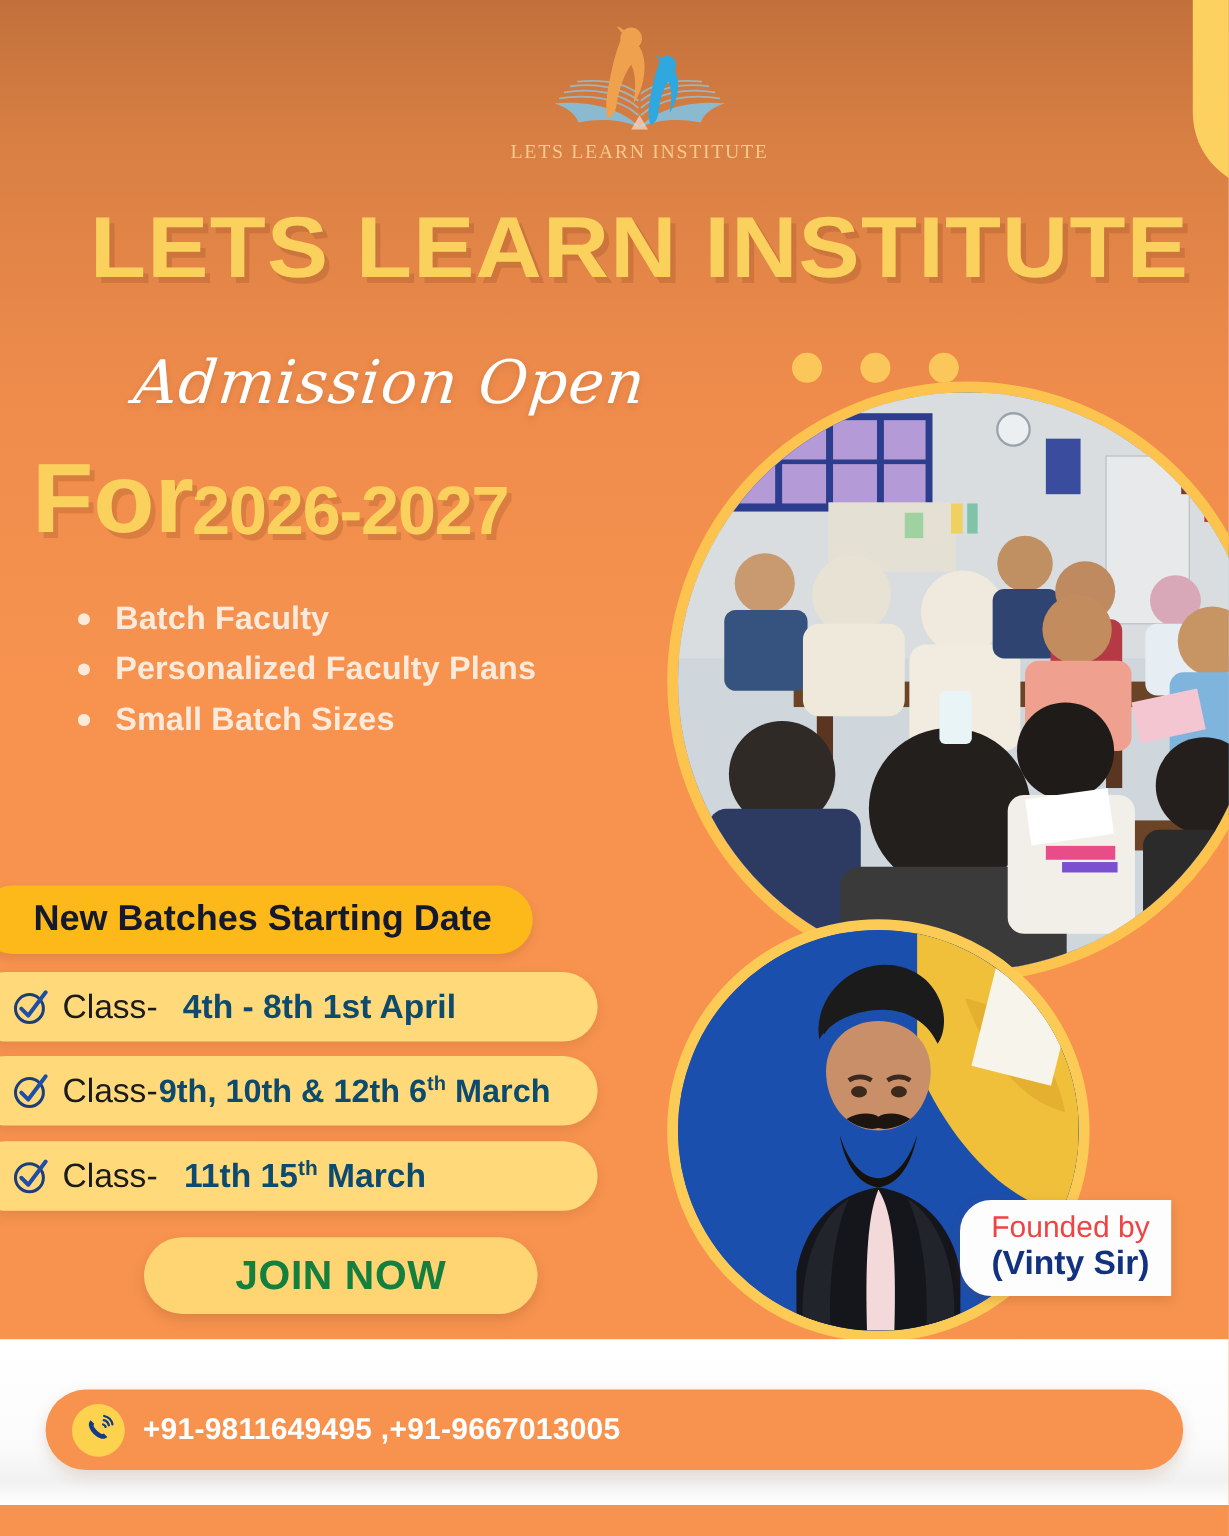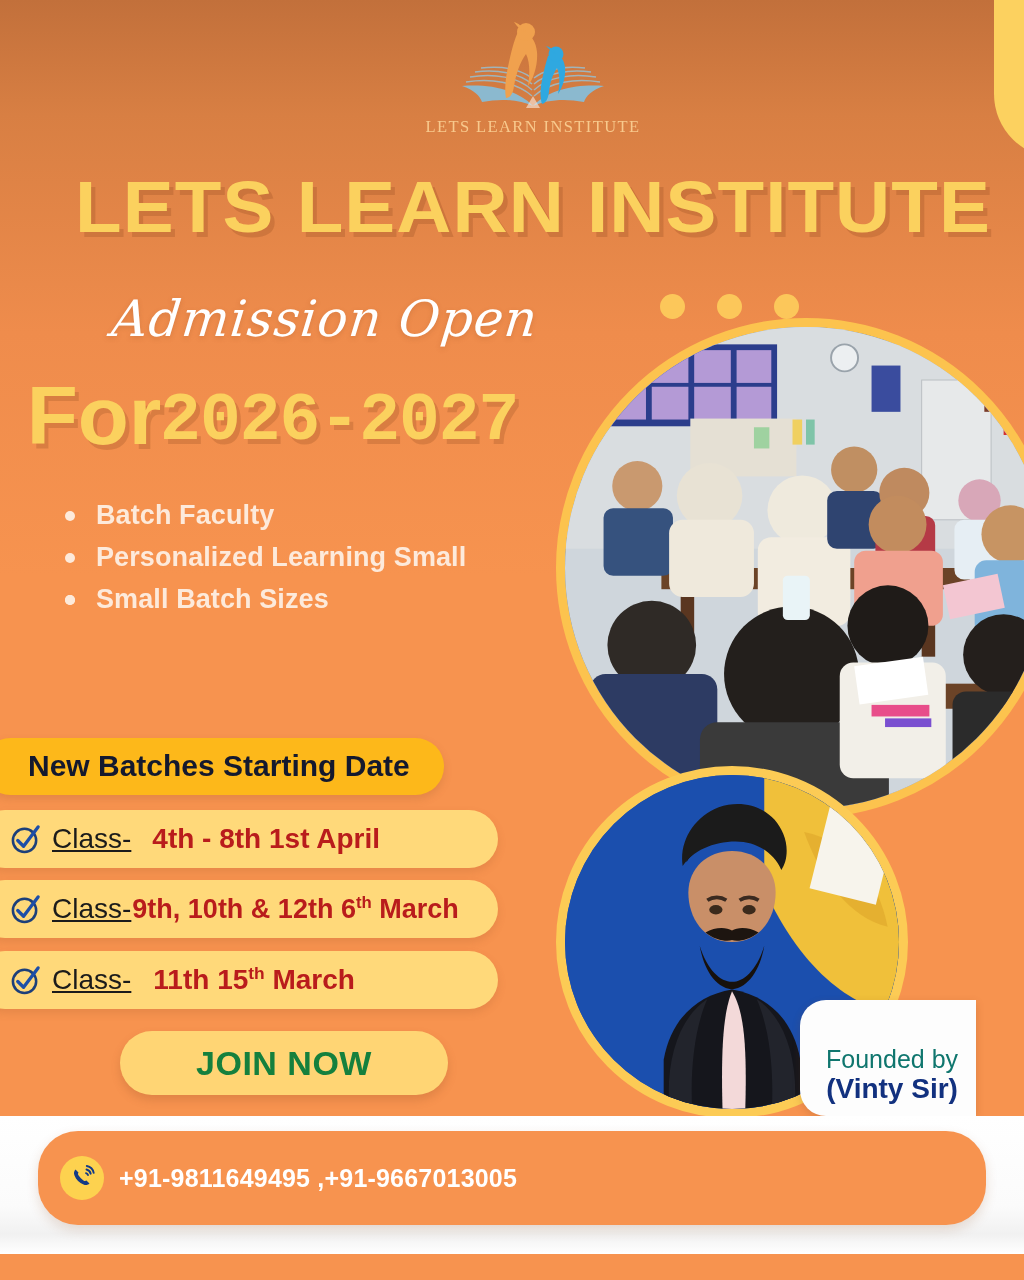--- a/index.html
+++ b/index.html
@@ -63,22 +63,22 @@
     position:absolute;top:378px;left:28px;z-index:6;
     display:flex;align-items:flex-end;
   }
   .for-word{
     font-family:"Liberation Sans Narrow","Liberation Sans",sans-serif;
     font-weight:bold;font-size:82px;line-height:.92;
     color:#fbd15e;transform:scaleX(1.02);
     text-shadow:4px 5px 0 rgba(160,85,40,.3);
   }
   .years{
-    font-family:Liberation Mono, monospace;
-    font-weight:bold;font-size:68px;line-height:.95;
+    font-family:Liberation Sans, sans-serif;
+    font-weight:bold;font-size:57px;line-height:.95;
     color:#fbd15e;letter-spacing:-1px;
     text-shadow:4px 5px 0 rgba(160,85,40,.3);
   }
 
   
   .features{
     position:absolute;top:500px;left:62px;z-index:6;
     list-style:none;margin:0;padding:0;
   }
   .features li{
@@ -114,22 +114,22 @@
     display:flex;align-items:center;
     padding-left:34px;
     box-sizing:border-box;
     box-shadow:0 4px 9px rgba(140,75,35,.16);
   }
   .batch-row.r1{top:810px;}
   .batch-row.r2{top:880px;}
   .batch-row.r3{top:951px;}
 
   .check-ico{width:31px;height:31px;flex:0 0 auto;margin-right:11px;}
-  .cls-label{font-size:28px;color:#1b1b1b;font-weight:400;white-space:nowrap;text-decoration:underline;}
-  .cls-value{font-size:28px;color:#b91c1c;font-weight:bold;white-space:nowrap;}
+  .cls-label{font-size:28px;color:#1b1b1b;font-weight:400;white-space:nowrap;}
+  .cls-value{font-size:28px;color:#0c4a6e;font-weight:bold;white-space:nowrap;}
   .r1 .cls-value{margin-left:21px;}
   .r2 .cls-value{margin-left:1px;font-size:27px;}
   .r3 .cls-value{margin-left:22px;}
   .cls-value sup{font-size:.62em;vertical-align:super;}
 
   .join-btn{
     position:absolute;top:1031px;left:120px;z-index:7;
     background:#ffd574;
     border:none;
     width:328px;height:64px;
@@ -167,34 +167,34 @@
   .ph{width:100%;height:100%;display:block;}
 
   .founder-card{
     position:absolute;top:1000px;left:800px;z-index:8;
     background:#fdfdfd;
     border-radius:26px 0 0 26px;
     padding:9px 18px 12px 26px;
     text-align:center;
     box-shadow:0 3px 9px rgba(120,65,30,.2);
   }
-  .fc-line1{font-size:25px;color:#0f766e;font-weight:400;line-height:1.12;margin-top:36px;}
+  .fc-line1{font-size:25px;color:#ef4444;font-weight:400;line-height:1.12;}
   .fc-line2{font-size:28px;color:#12317f;font-weight:bold;line-height:1.12;}
   .fc-line3{font-size:28px;color:#12317f;font-weight:bold;line-height:1.12;}
 
   
   .footer-white{
     position:absolute;left:0;bottom:0;
     width:1024px;height:164px;
     background:linear-gradient(180deg,#ffffff 0%,#fbfbfb 55%,#f1f1f1 72%,#ffffff 84%, #f7934f 84%, #f7934f 100%);
     z-index:9;
   }
   .footer-bar{
     position:absolute;left:38px;bottom:55px;
-    width:948px;height:94px;
+    width:948px;height:67px;
     background:#f7934f;
     border-radius:40px;
     display:flex;
     z-index:10;
     box-shadow:0 5px 12px rgba(150,85,40,.18);
   }
   .fi{display:flex;align-items:center;}
   .fi.phone{margin-left:22px;}
   .fi.addr{margin-left:72px;}
   .circ-ico{
@@ -247,21 +247,21 @@
 
   <div class="script">Admission Open</div>
 
   <div class="forline">
     <span class="for-word">For</span>
     <span class="years">2026-2027</span>
   </div>
 
   <ul class="features">
     <li><span class="dot"></span><span>Batch Faculty</span></li>
-    <li><span class="dot"></span><span>Personalized Learning Small</span></li>
+    <li><span class="dot"></span><span>Personalized Faculty Plans</span></li>
     <li><span class="dot"></span></li>
     <li><span class="dot"></span><span>Small Batch Sizes</span></li>
   </ul>
 
   <div class="dots">
     <span></span>
     <span></span>
     <span></span>
   </div>
 

